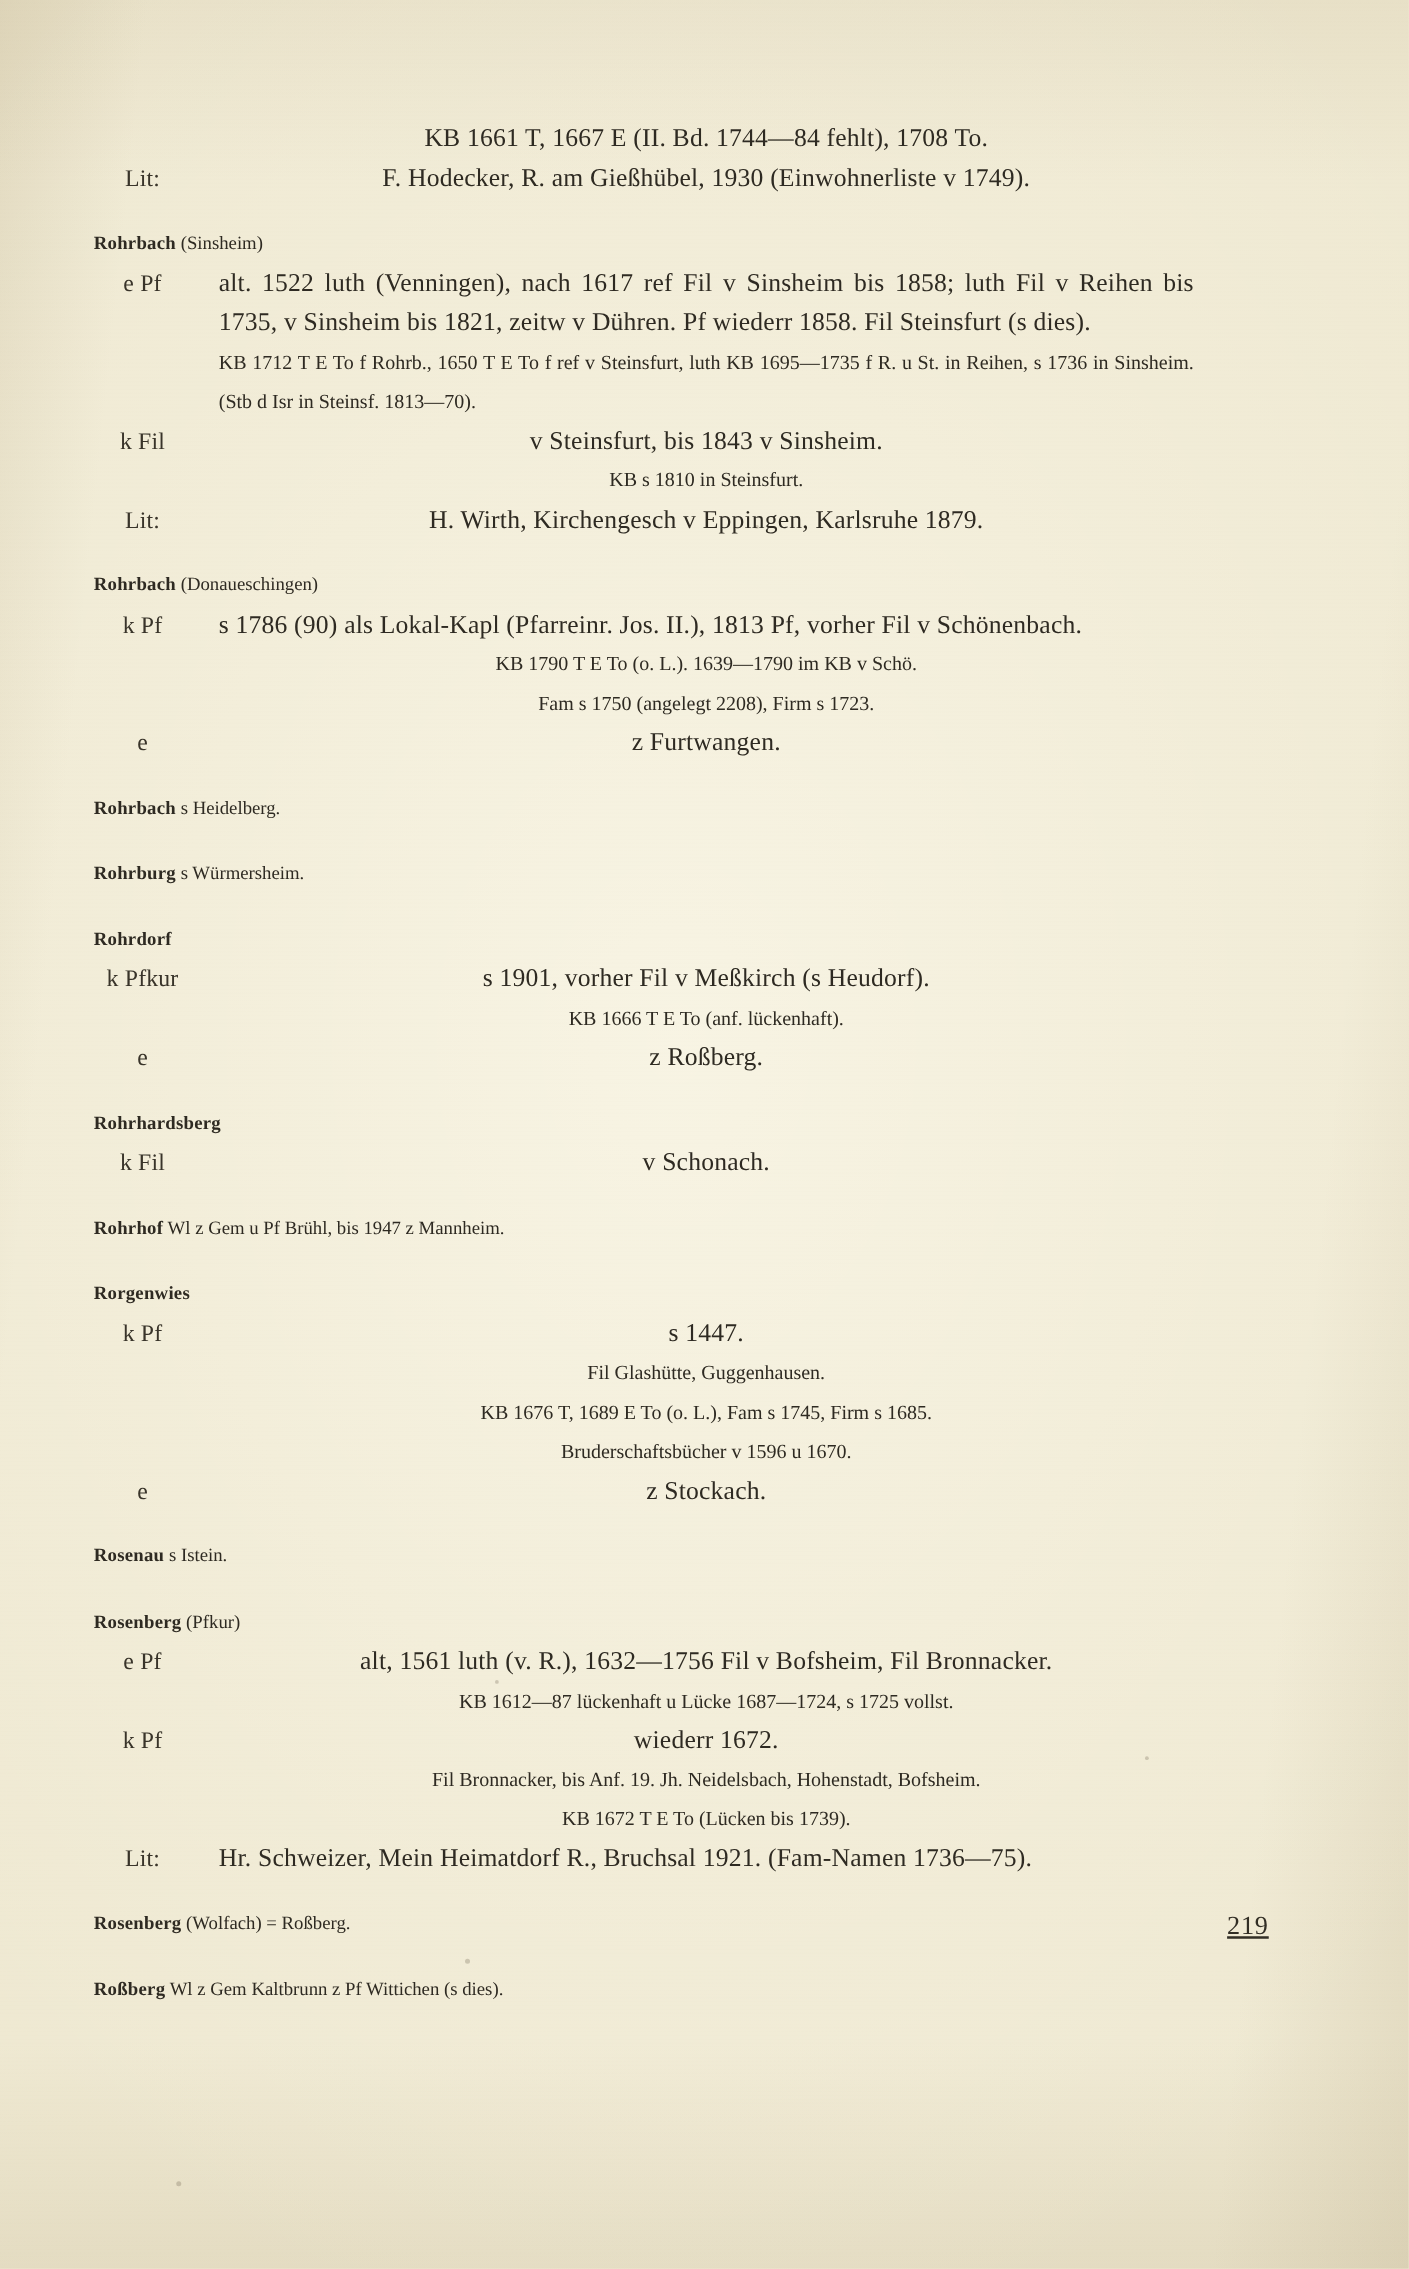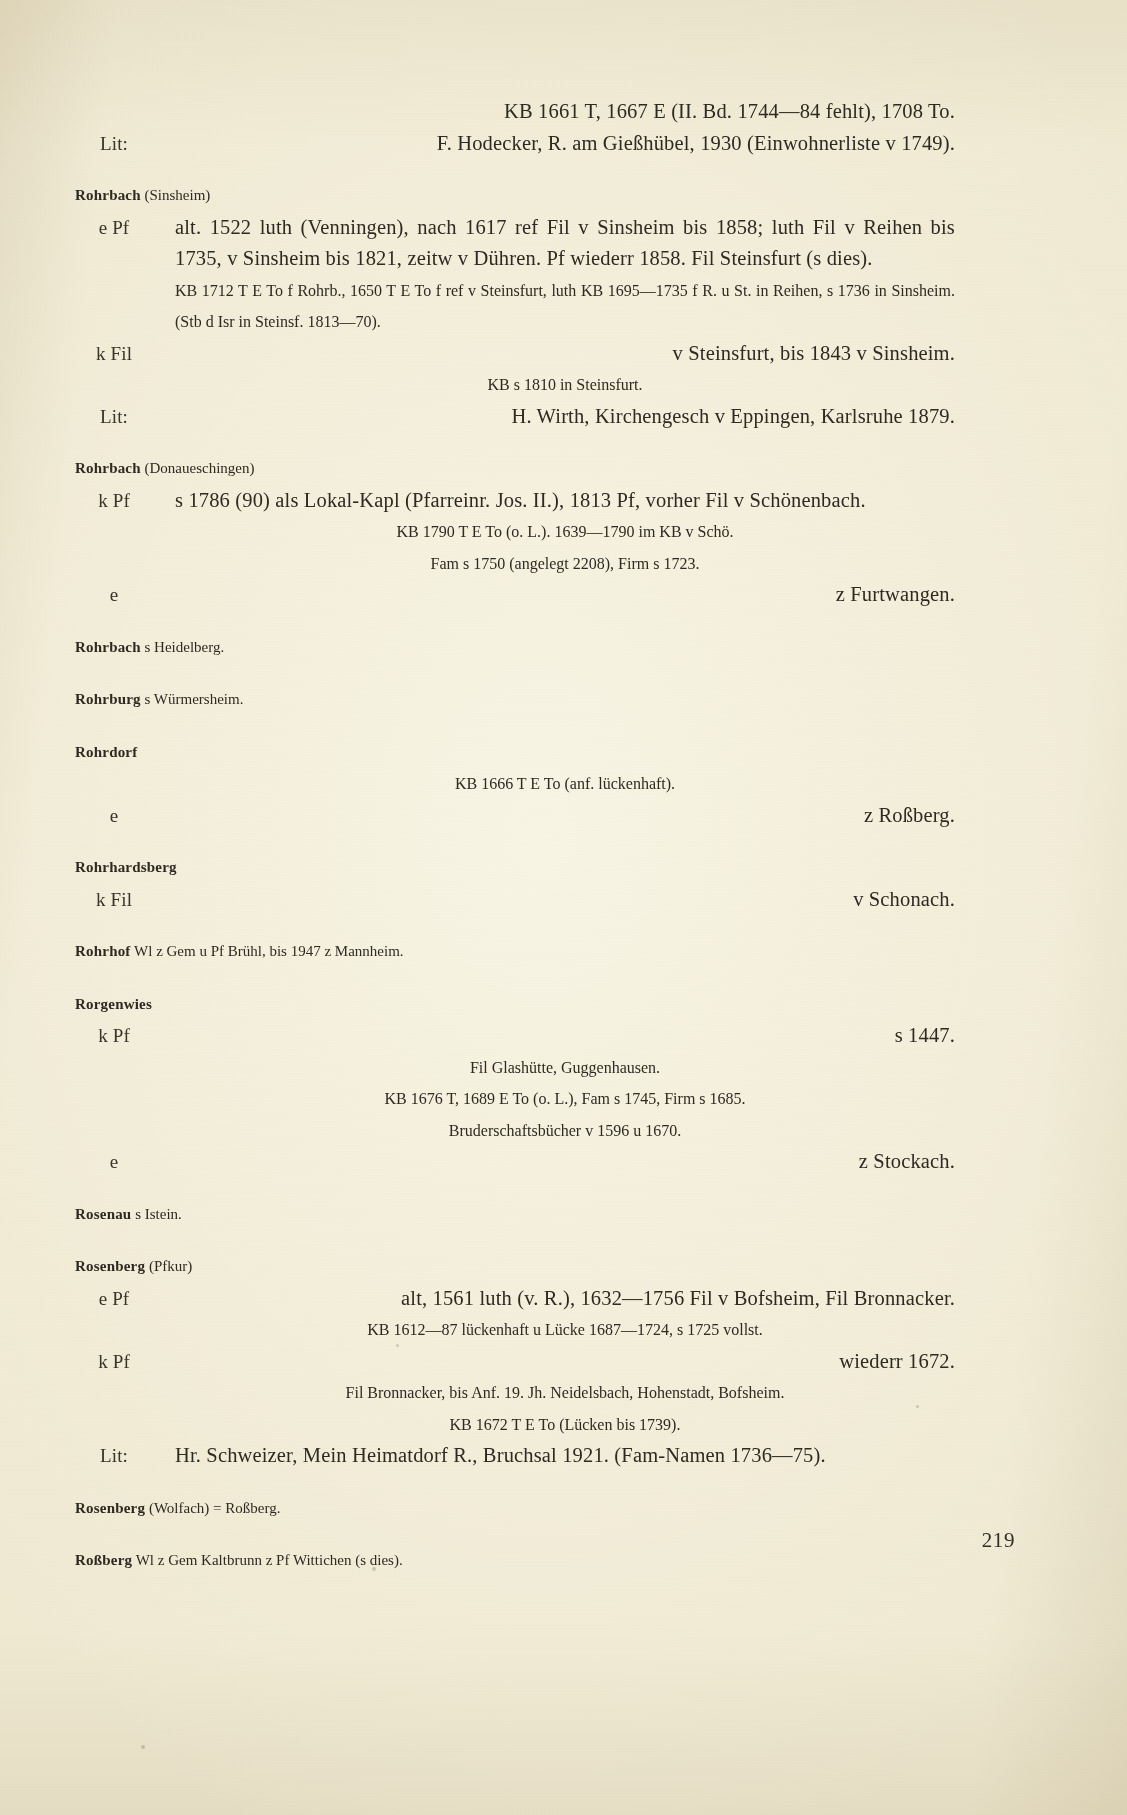--- a/index.html
+++ b/index.html
@@ -73,21 +73,21 @@
   .ind-lit   .tag { width: 78px; padding-right: 22px; }
   .ind-pf    .tag { width: 78px; padding-right: 22px; }
   .ind-none  .tag { width: 78px; padding-right: 22px; }
   .body {
     flex: 1 1 auto;
     white-space: pre-wrap;
     text-align: justify;
     text-justify: inter-word;
     hyphens: none;
   }
-  .body.nojust { text-align: right; }
+  .body.nojust { text-align: center; }
 
   
   .sub {
     padding-left: 100px;
     font-size: 16px;
     line-height: 31.5px;
     white-space: pre-wrap;
     text-align: justify;
   }
   .sub.nojust { text-align: center; }
@@ -105,20 +105,21 @@
   .head .rest { font-weight: normal; }
 
   
   .folio {
     position: absolute;
     right: 112px;
     top: 1528px;
     font-size: 21px;
     letter-spacing: 0.6px;
     color: #322e25;
+    text-decoration: underline;
   }
 
   
   .speck {
     position: absolute;
     border-radius: 50%;
     background: rgba(90,80,60,0.25);
     pointer-events: none;
   }
 </style>
@@ -187,20 +188,23 @@
     <div class="gap"></div>
 
     <div class="block">
       <div class="head"><span class="hw">Rohrburg</span><span class="rest"> s Würmersheim.</span></div>
     </div>
 
     <div class="gap"></div>
 
     <div class="block">
       <div class="head"><span class="hw">Rohrdorf</span><span class="rest"></span></div>
+      <div class="line ind-pf">
+        <span class="tag">k Pfkur</span><span class="body nojust">s 1901, vorher Fil v Meßkirch (s Heudorf).</span>
+      </div>
       <div class="sub nojust">KB 1666 T E To (anf. lückenhaft).</div>
       <div class="line ind-pf">
         <span class="tag">e</span><span class="body nojust">z Roßberg.</span>
       </div>
     </div>
 
     <div class="gap"></div>
 
     <div class="block">
       <div class="head"><span class="hw">Rohrhardsberg</span><span class="rest"></span></div>

